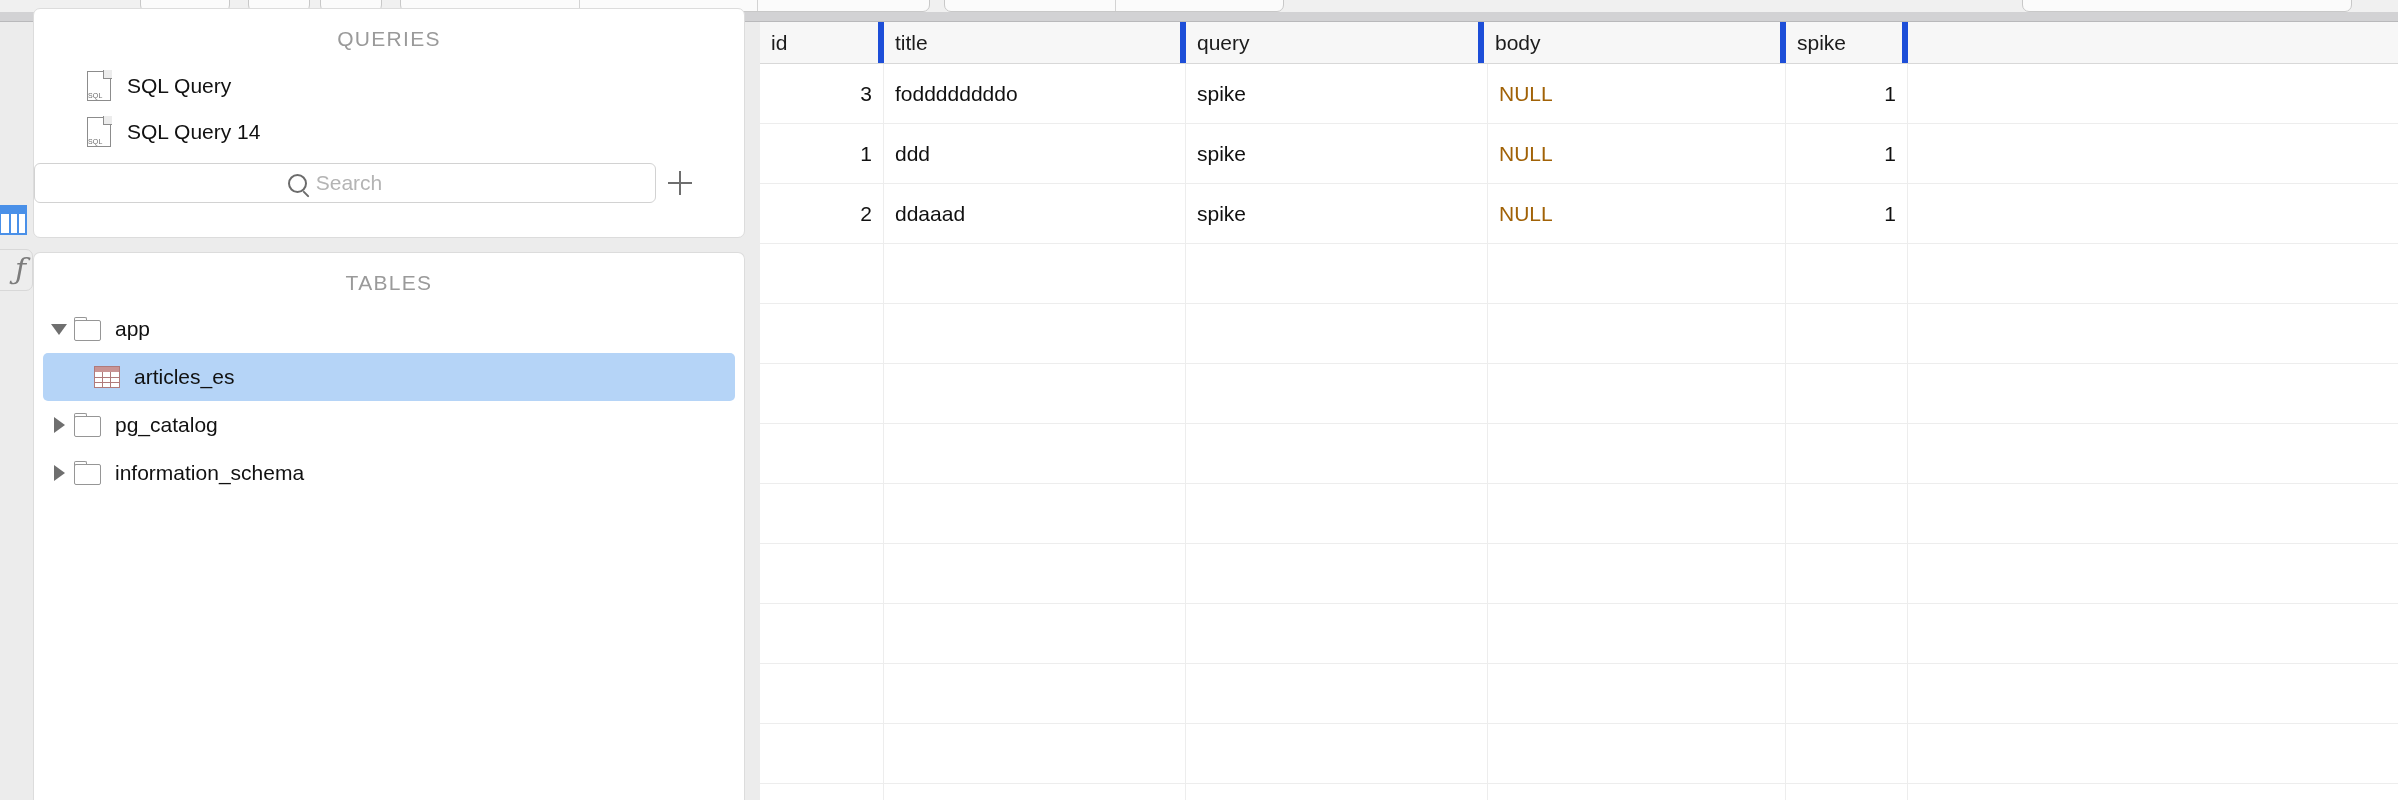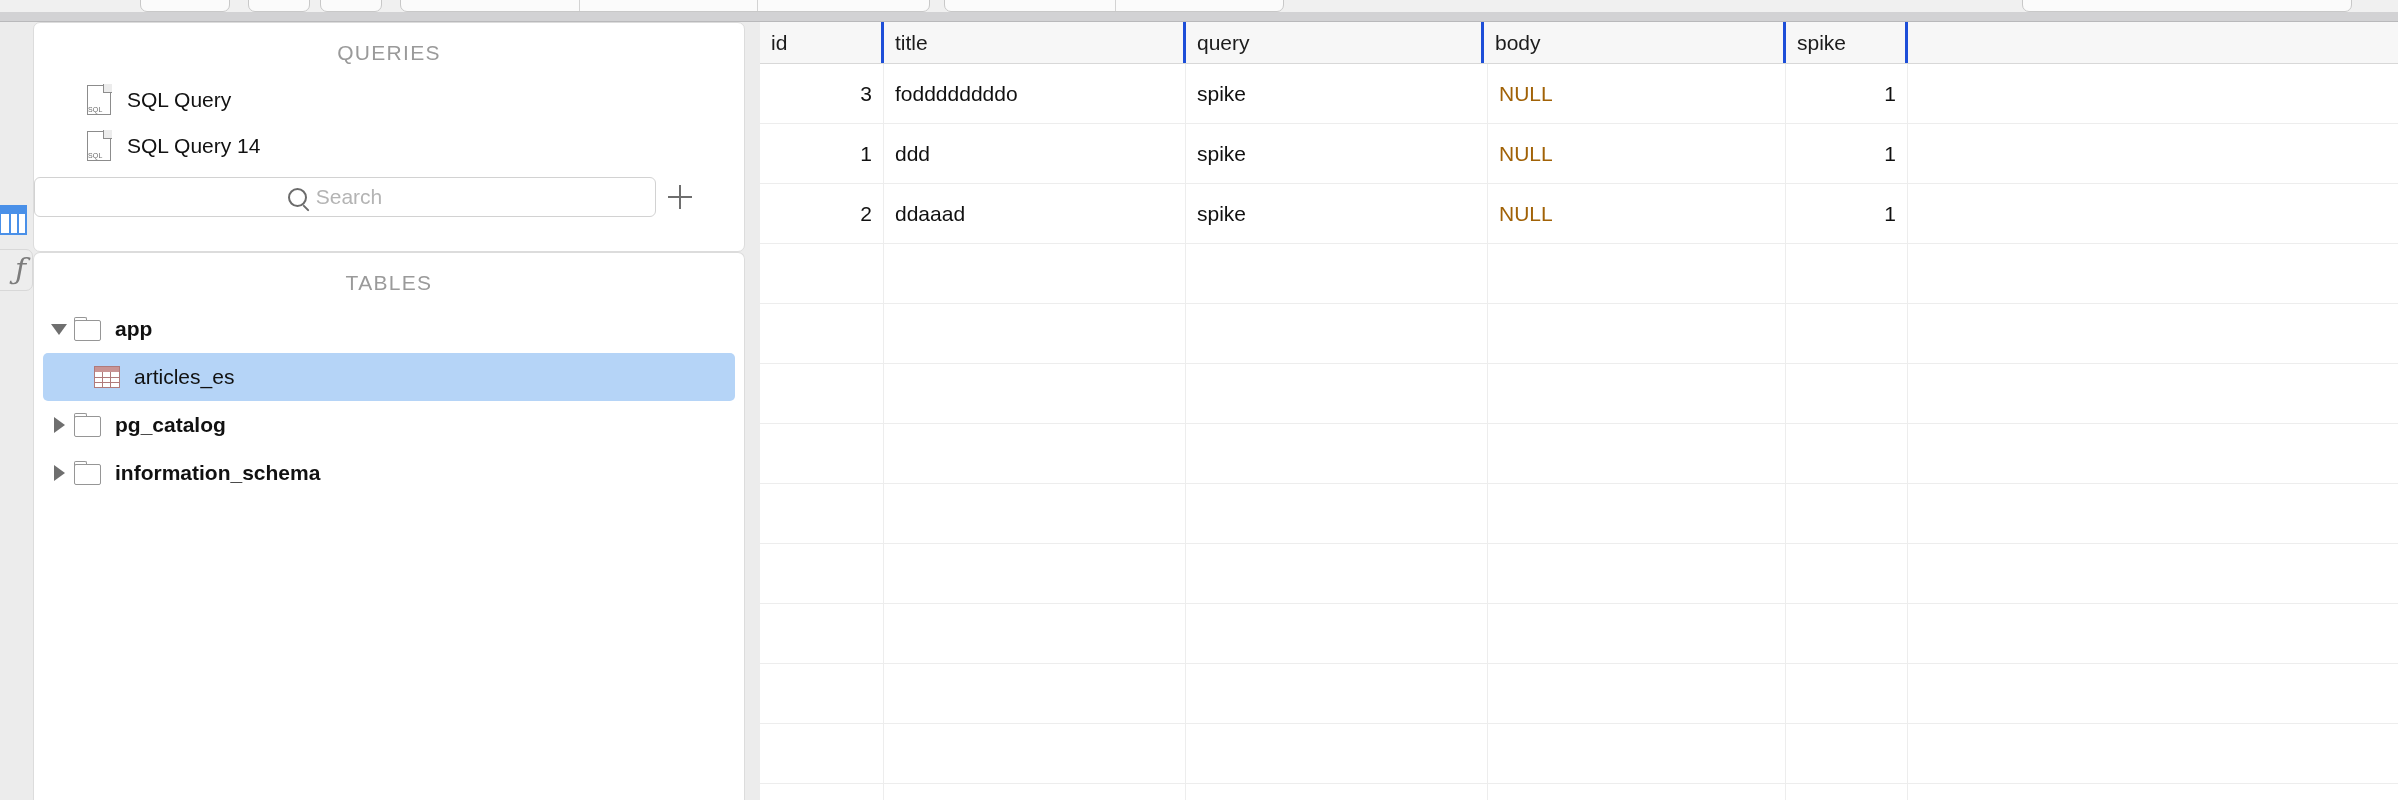--- a/index.html
+++ b/index.html
@@ -129,21 +129,21 @@
   
   .panel {
     position: absolute;
     background: #ffffff;
     border: 1px solid #dcdcdc;
     border-radius: 7px;
     box-sizing: border-box;
   }
   #queries-panel {
     left: 33px;
-    top: 22px;
+    top: 8px;
     width: 712px;
     height: 230px;
   }
   #tables-panel {
     left: 33px;
     top: 252px;
     width: 712px;
     height: 660px;
     border-bottom: none;
     border-bottom-left-radius: 0;
@@ -270,21 +270,21 @@
   
   .tree { padding-top: 10px; }
   .tree-row {
     display: flex;
     align-items: center;
     height: 48px;
     font-size: 21px;
     color: #111111;
     position: relative;
   }
-  .tree-row.schema { padding-left: 14px; font-weight: bold; }
+  .tree-row.schema { padding-left: 14px; }
   .tree-row.table  { padding-left: 51px; margin: 0 9px; border-radius: 5px; }
   .tree-row.table.selected { background: #b5d4f7; }
 
   .disclosure {
     width: 22px;
     flex: 0 0 auto;
     display: flex;
     align-items: center;
     justify-content: center;
     margin-right: 4px;
@@ -380,21 +380,21 @@
   }
   .grid-head {
     display: flex;
     height: 42px;
     background: #f7f7f7;
     border-bottom: 1px solid #d8d8d8;
     box-sizing: border-box;
   }
   .gh {
     box-sizing: border-box;
-    border-right: 3px solid #1d4ed8;
+    border-right: 6px solid #1d4ed8;
     display: flex;
     align-items: center;
     padding-left: 11px;
     font-size: 21px;
     color: #1c1c1c;
     flex: 0 0 auto;
     user-select: none;
   }
   .grid-body { display: block; }
   .grow {

